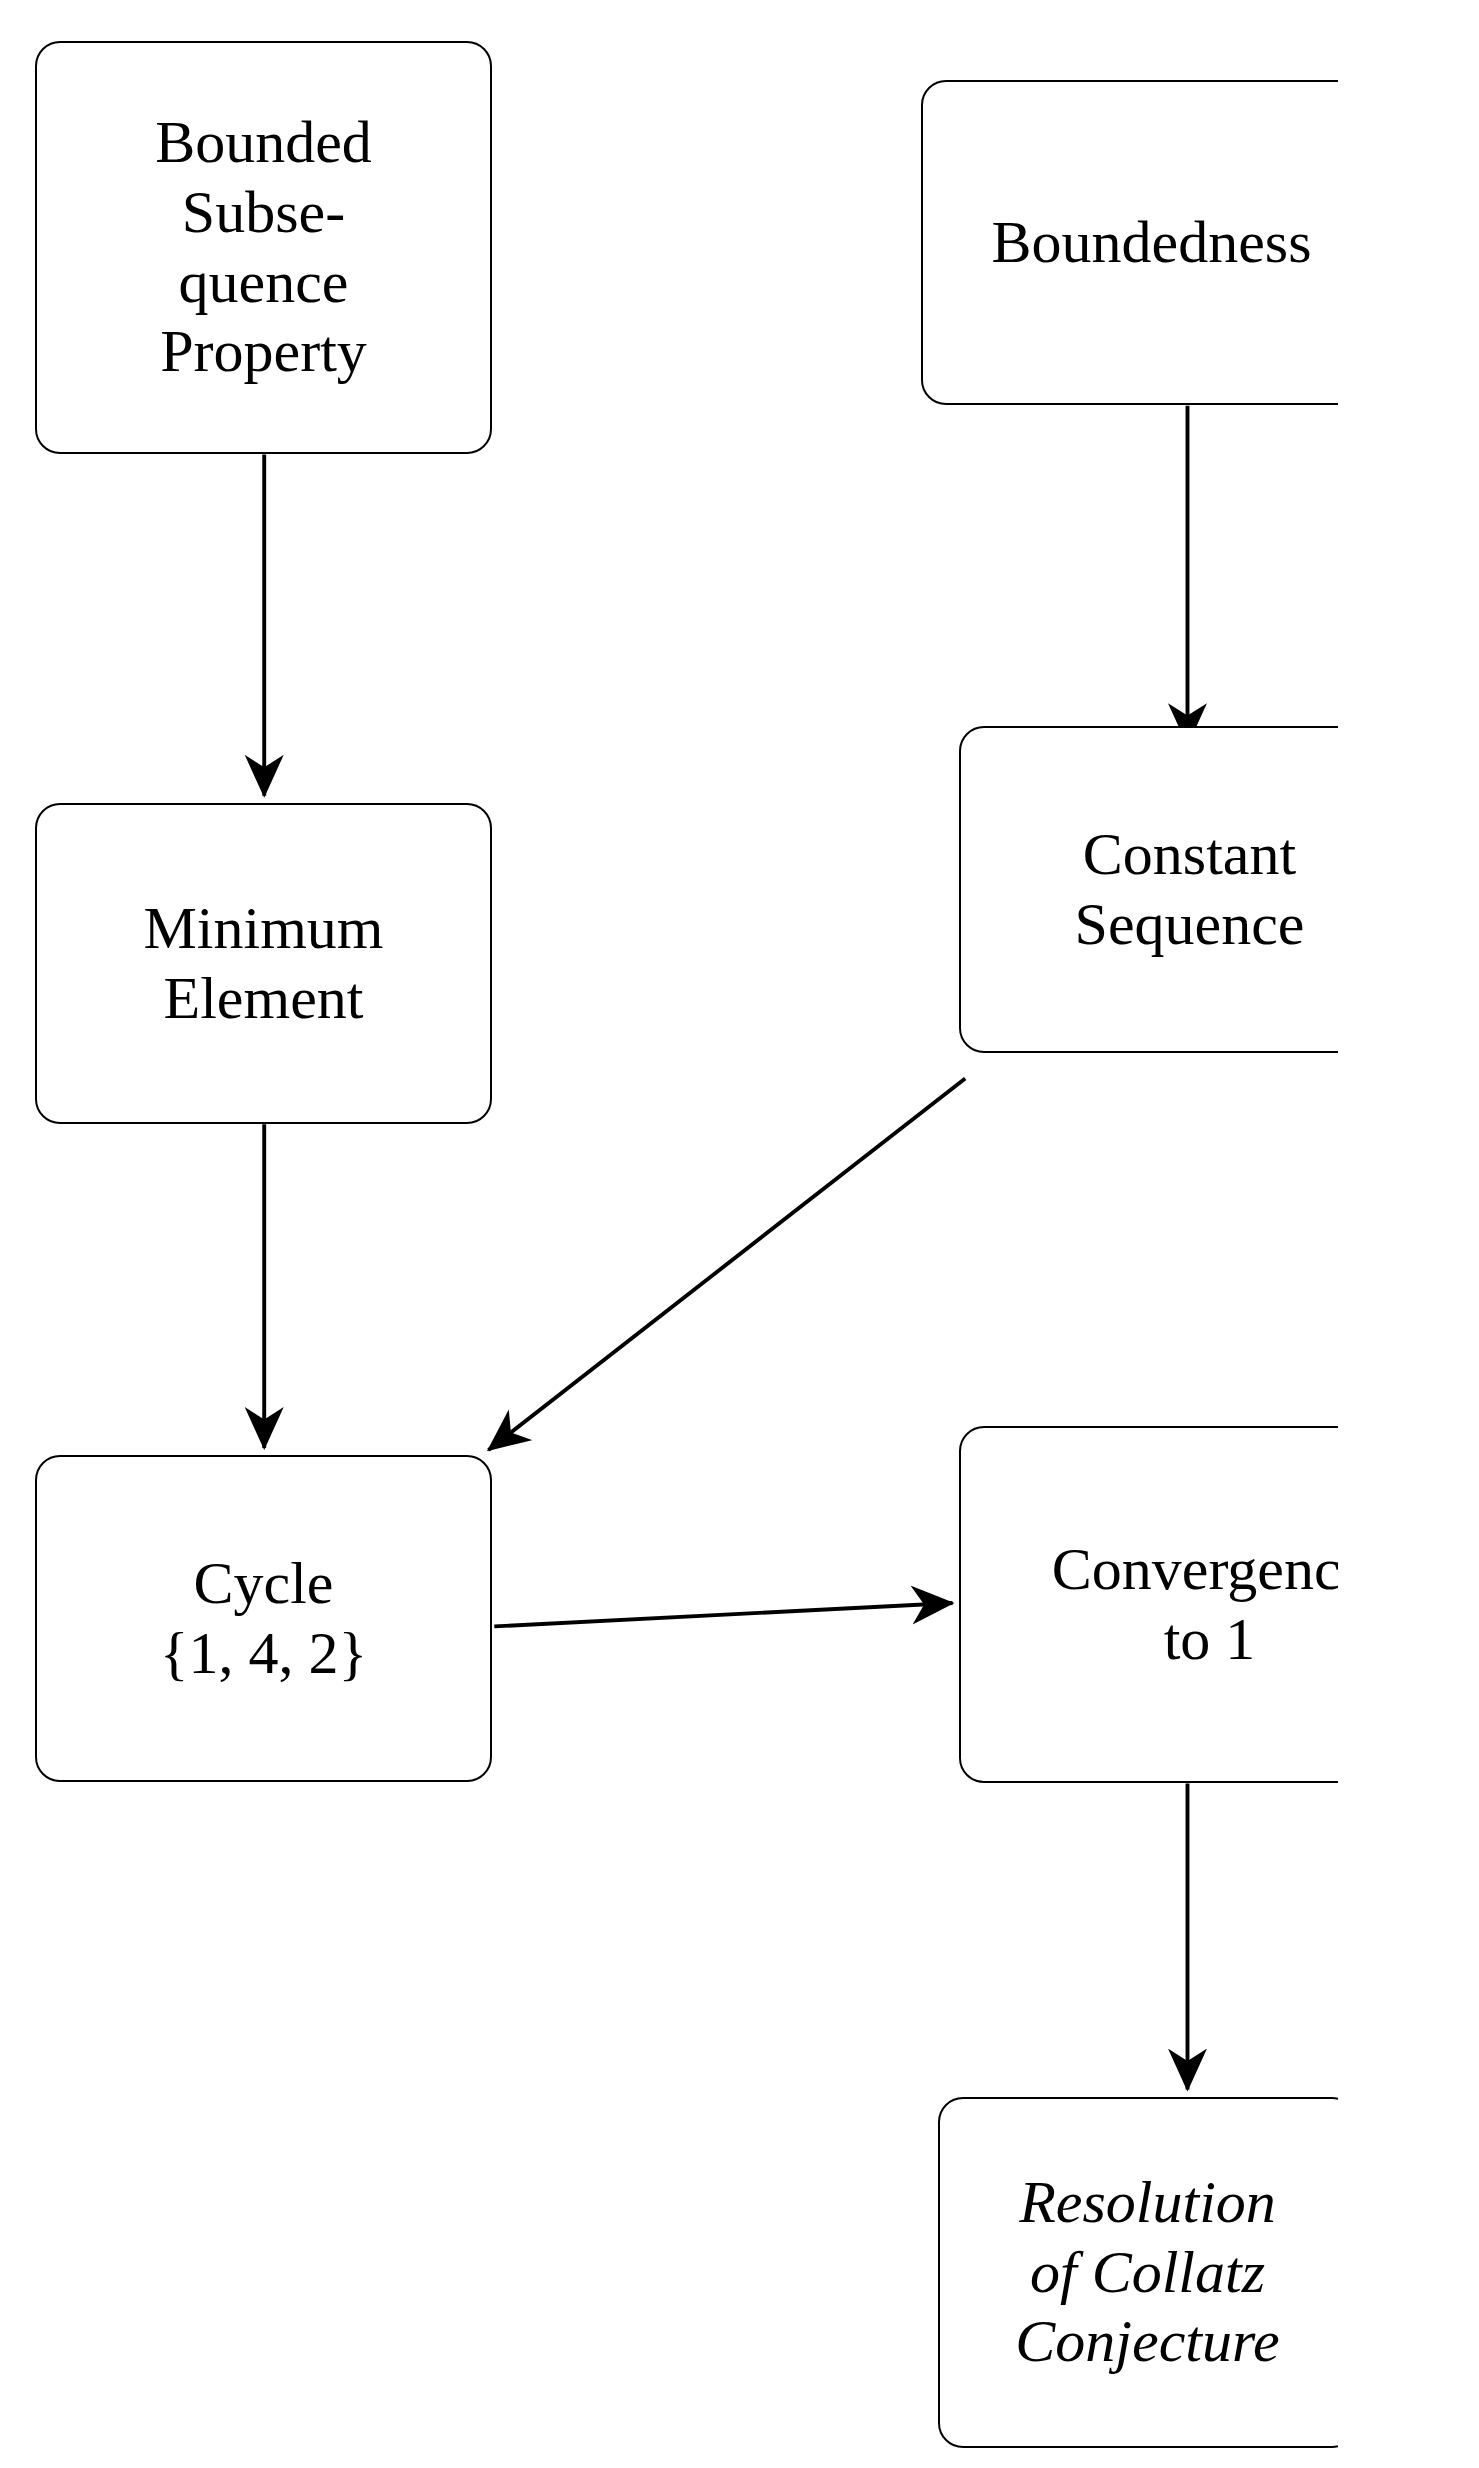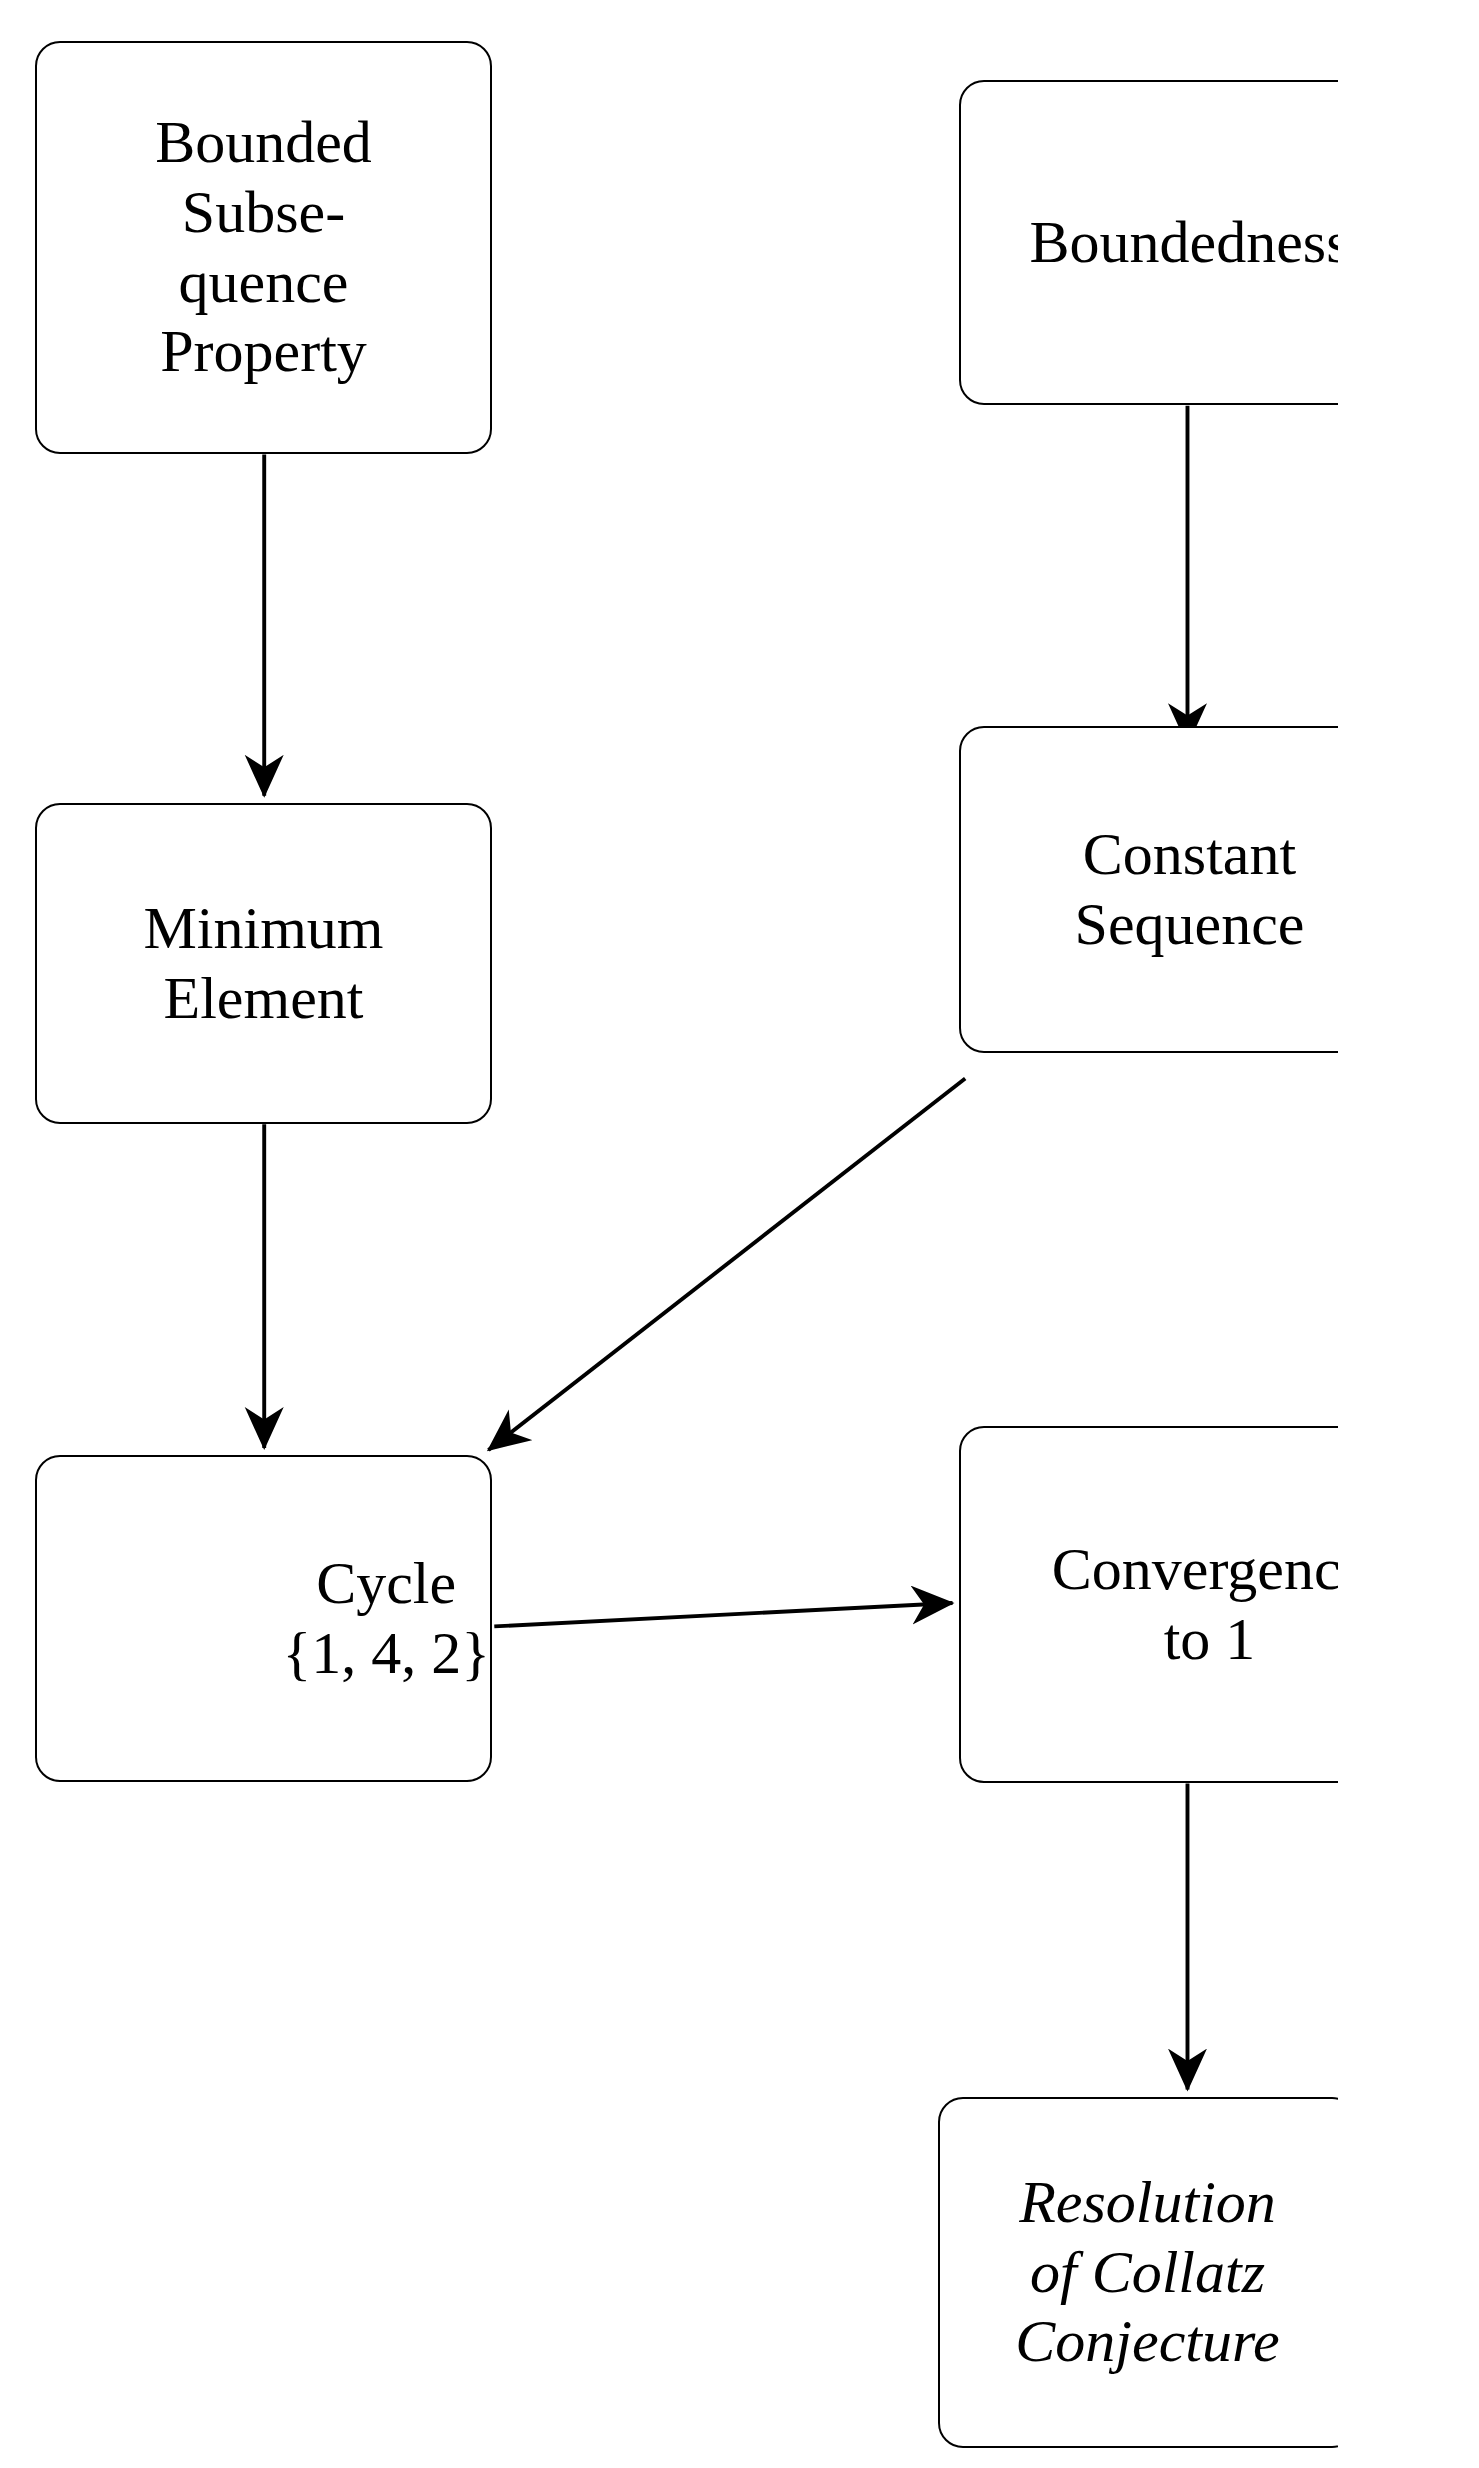--- a/index.html
+++ b/index.html
@@ -32,24 +32,24 @@
   }
   .node .label {
     display: block;
     line-height: 1.16;
     white-space: pre-line;
     font-size: 60px;
     letter-spacing: 0px;
   }
   
   #node-bounded-subsequence-property { left: 35px;  top: 41px;   width: 457px; height: 413px; }
-  #node-boundedness               { left: 959px; top: 80px;   width: 461px; height: 325px; }
+  #node-boundedness               { left: 921px; top: 80px;   width: 461px; height: 325px; }
   #node-minimum-element           { left: 35px;  top: 803px;  width: 457px; height: 321px; }
   #node-constant-sequence         { left: 959px; top: 726px;  width: 461px; height: 327px; }
-  #node-cycle                     { left: 35px;  top: 1455px; width: 457px; height: 327px; justify-content: flex-end; }
+  #node-cycle                     { left: 35px;  top: 1455px; width: 457px; height: 327px; }
   #node-convergence-to-1          { left: 959px; top: 1426px; width: 461px; height: 357px; }
   #node-resolution-of-collatz     { left: 938px; top: 2097px; width: 419px; height: 351px; font-style: italic; }
 
   
   #node-boundedness .label      { width: 546px; }
   #node-convergence-to-1 .label { width: 517px; padding-left: 40px; }
 
   #edges {
     position: absolute;
     left: 0;

